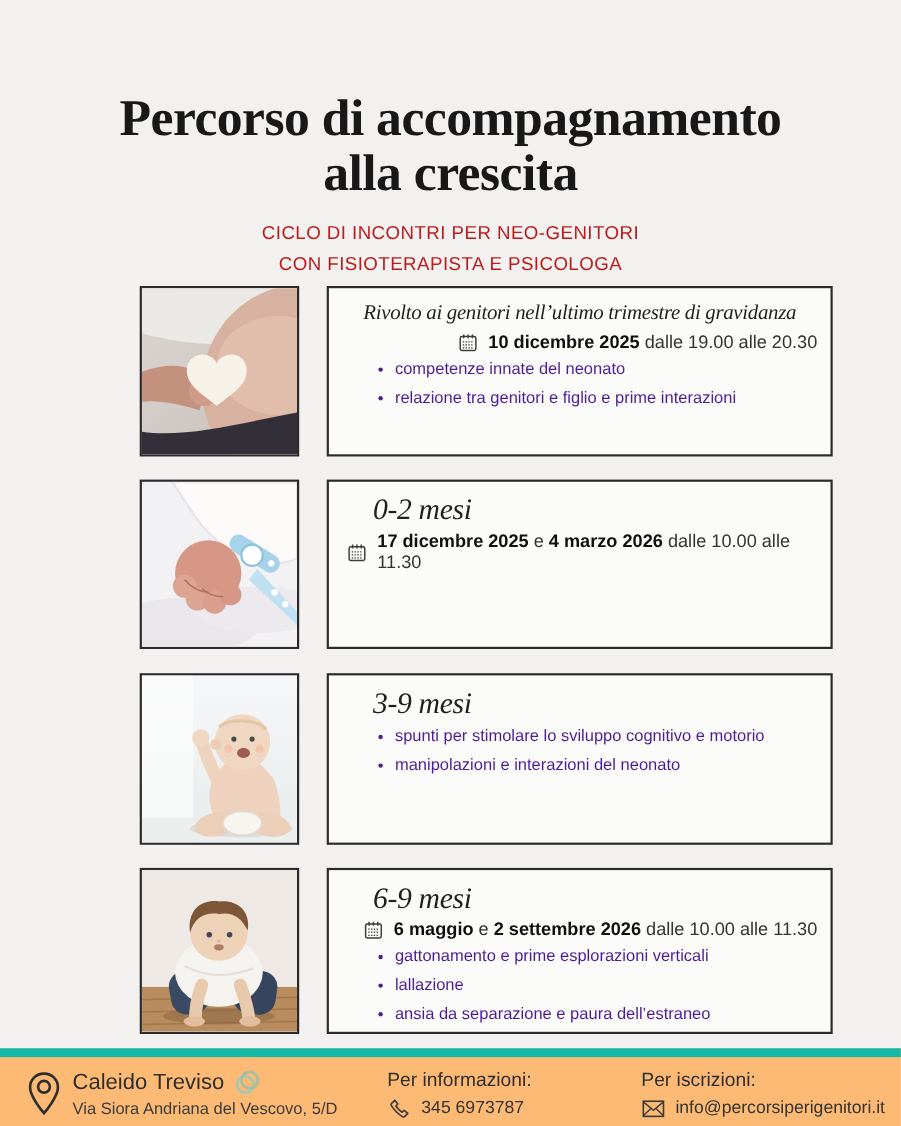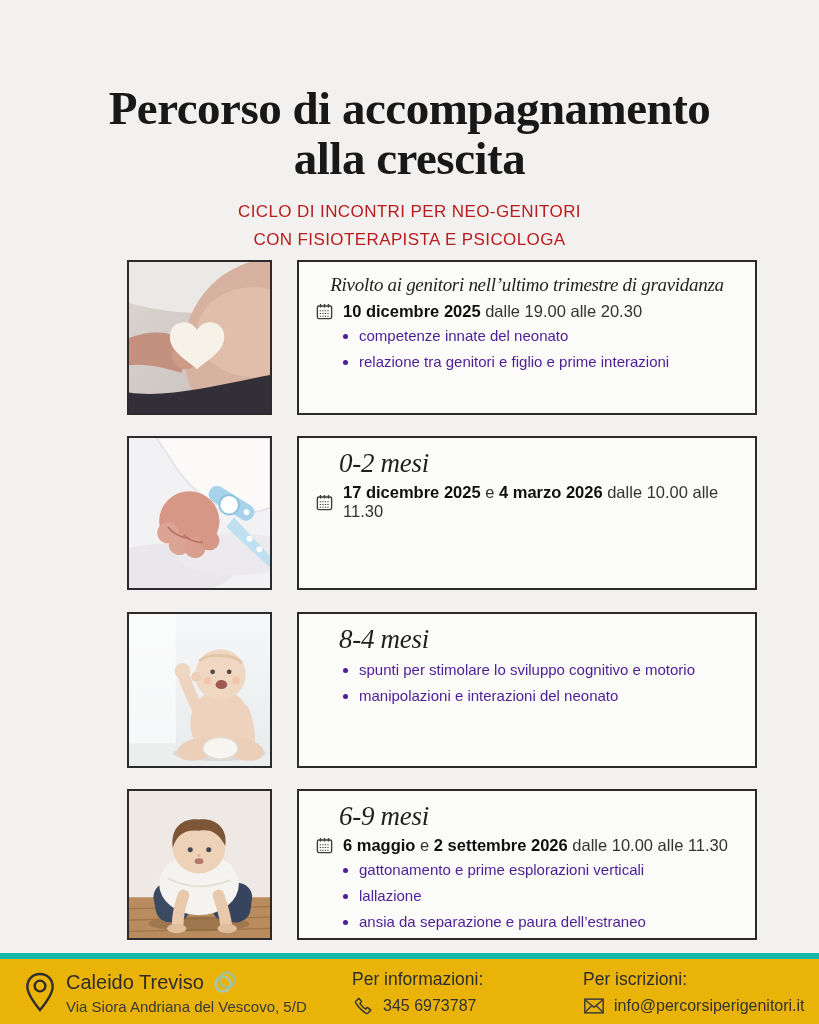--- a/index.html
+++ b/index.html
@@ -32,29 +32,29 @@
     position:absolute; left:297px; width:460px;
     border:2px solid #2b2b2b; background:#fbfbfa;
     padding:8px 12px 0 12px; overflow:hidden;
   }
   .card-heading {
     font-family:"Liberation Serif","DejaVu Serif",serif;
     font-style:italic; font-size:27px; color:#1f1f1f;
     letter-spacing:-0.3px; margin:2px 0 4px 28px;
   }
   .card-heading.long { font-size:19px; text-align:center; margin:4px 0 6px 0; }
-  .date-row { display:flex; align-items:center; gap:9px; margin:2px 0 4px 4px; font-size:16.5px; color:#333; }
+  .date-row { display:flex; align-items:center; gap:9px; margin:2px 0 4px 4px; font-size:16.5px; color:#333;justify-content:flex-end; }
   .date-row .cal { flex:0 0 auto; width:19px; height:19px; }
   .date-row .b { font-weight:700; color:#101010; }
   .card ul { margin:4px 0 0 32px; padding-left:16px; }
   .card li { font-size:15px; line-height:1.43; color:#4c1d95; margin-bottom:4.5px; }
   
   .footer {
     position:absolute; top:953px; left:0; width:819px; height:71px;
-    background:#eab308; border-top:6px solid #14b8a6;
+    background:#fdba74; border-top:8px solid #14b8a6;
   }
   .f-left { position:absolute; left:24px; top:10px; display:flex; align-items:center; gap:10px; }
   .f-left .pin { width:32px; height:42px; }
   .org-row { display:flex; align-items:center; gap:8px; }
   .org-name { font-size:20px; color:#2d2d2d; }
   .logo { width:26px; height:26px; }
   .address { font-size:15px; color:#3a3a3a; margin-top:3px; }
   .f-mid { position:absolute; left:352px; top:10px; }
   .f-right { position:absolute; left:583px; top:10px; }
   .f-label { font-size:17.5px; color:#2e2e2e; margin-bottom:5px; }
@@ -177,21 +177,21 @@
     <circle cx="69" cy="64" r="5" fill="#ecceb6"></circle>
     <path d="M72,48 C80,40 108,40 116,50" fill="none" stroke="#ddbd9c" stroke-width="3" opacity="0.7"></path>
     <circle cx="86" cy="59" r="2.4" fill="#4a4a4a"></circle>
     <circle cx="103" cy="59" r="2.4" fill="#4a4a4a"></circle>
     <ellipse cx="95" cy="72" rx="6" ry="4.6" fill="#9c5a50"></ellipse>
     <circle cx="81" cy="68" r="4" fill="#f3c0a6" opacity="0.8"></circle>
     <circle cx="110" cy="68" r="4" fill="#f3c0a6" opacity="0.8"></circle>
   </svg>
 </div>
 <div class="card" style="top:612px;height:156px;">
-  <div class="card-heading">8-4 mesi</div>
+  <div class="card-heading">3-9 mesi</div>
   <ul>
     <li>spunti per stimolare lo sviluppo cognitivo e motorio</li>
     <li>manipolazioni e interazioni del neonato</li>
 
   </ul>
 </div>
 
 <div class="photo" style="top:789px;height:151px;">
   <svg viewBox="0 0 145 155" preserveAspectRatio="none">
     <rect width="145" height="112" fill="#efe9e5"></rect>

